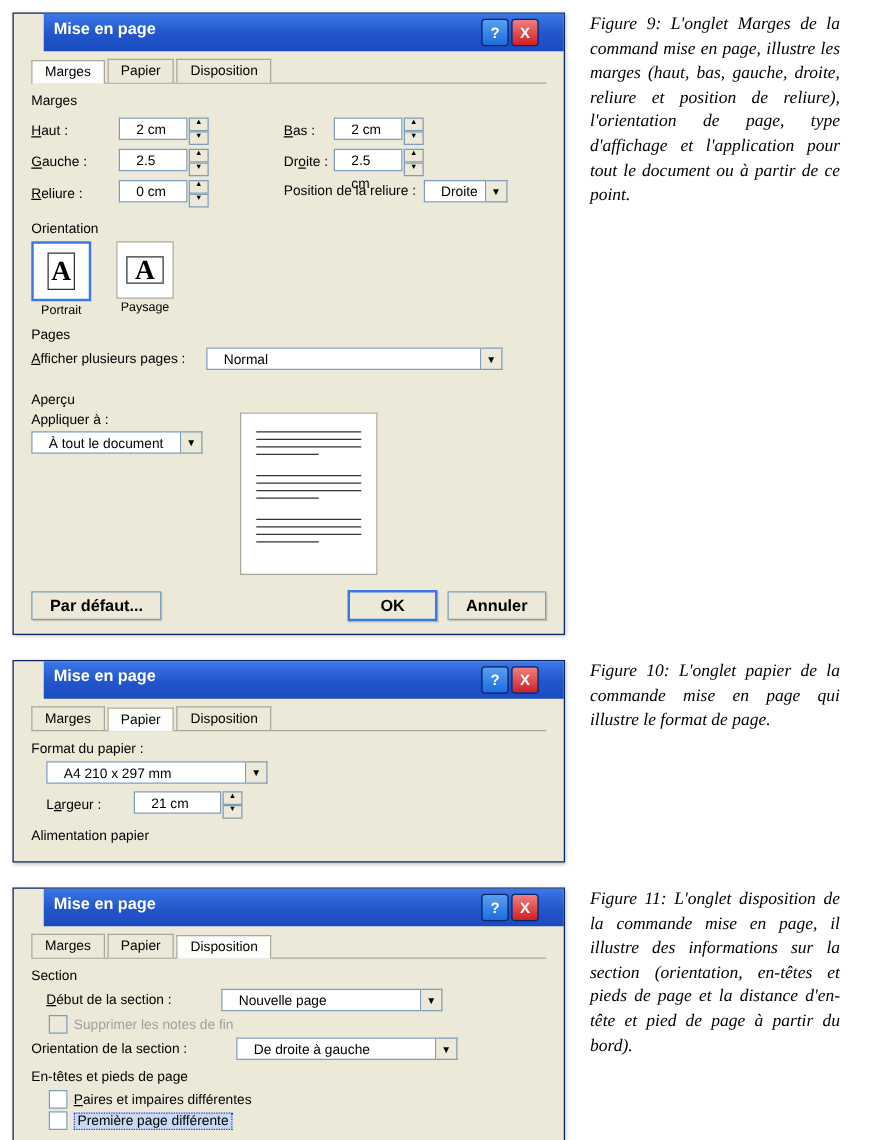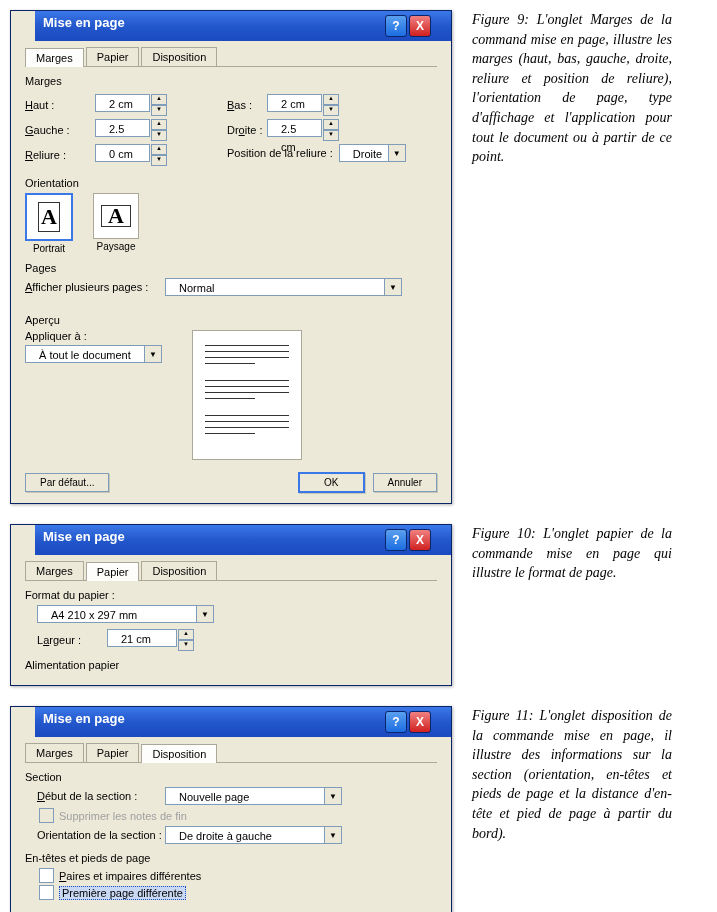--- a/index.html
+++ b/index.html
@@ -178,43 +178,44 @@
   .preview-box .pl.s { width:60%;}
   .bottom-btns {
     display:flex;
     margin-top: 12px;
     align-items: center;
   }
   .btn {
     background: #ece9d8;
     border: 1px solid #7f9db9;
     padding: 3px 14px;
-    font-size: 10px;
+    font-size: 13px;
     cursor: pointer;
     box-shadow: 1px 1px 0 rgba(0,0,0,0.15);
+    font-weight: bold;
   }
   .btn.default { border: 2px solid #3b78e7; }
   .spacer { flex:1; }
   .checkbox-row {
     display:flex;
     align-items:center;
     gap:5px;
     margin: 2px 0 2px 14px;
   }
   .chk {
     width:13px; height:13px;
     border:1px solid #7f9db9;
     background:#fff;
     cursor:pointer;
   }
   .chk.disabled { background:#ece9d8; }
   .sel { background:#c9d8f3; border:1px dotted #1b4abf; padding:0 2px;}
   .dialog2 { width: 440px; }
   .dialog3 { width: 440px; }
-  .field-row-wide .lbl2 { width: 128px; }
+  .field-row-wide .lbl2 { width: 140px; }
   .disabled-label { color: #a0a0a0; }
 </style>
 </head>
 <body>
 
 <div class="row">
 <div class="dialog">
   <div class="titlebar">
     <span>Mise en page</span>
     <div class="titlebar-buttons">
@@ -421,21 +422,21 @@
       <span class="lbl2"><u>D</u>ébut de la section :</span>
       <span class="dropdown">
             <span class="input" style="width:160px">Nouvelle page</span>
             <span class="arrow">▼</span>
           </span>
     </div>
     <div class="checkbox-row">
       <span class="chk disabled"></span>
       <span class="disabled-label">Supprimer les notes de fin</span>
     </div>
-    <div class="field-row field-row-wide" style="margin-left:12px;">
+    <div class="field-row field-row-wide" style="margin-left:0;gap:24px;">
       <span class="lbl2">Orientation de la section :</span>
       <span class="dropdown">
             <span class="input" style="width:160px">De droite à gauche</span>
             <span class="arrow">▼</span>
           </span>
     </div>
 
     <div class="group-title">En-têtes et pieds de page</div>
     <div class="checkbox-row">
       <span class="chk"></span>

